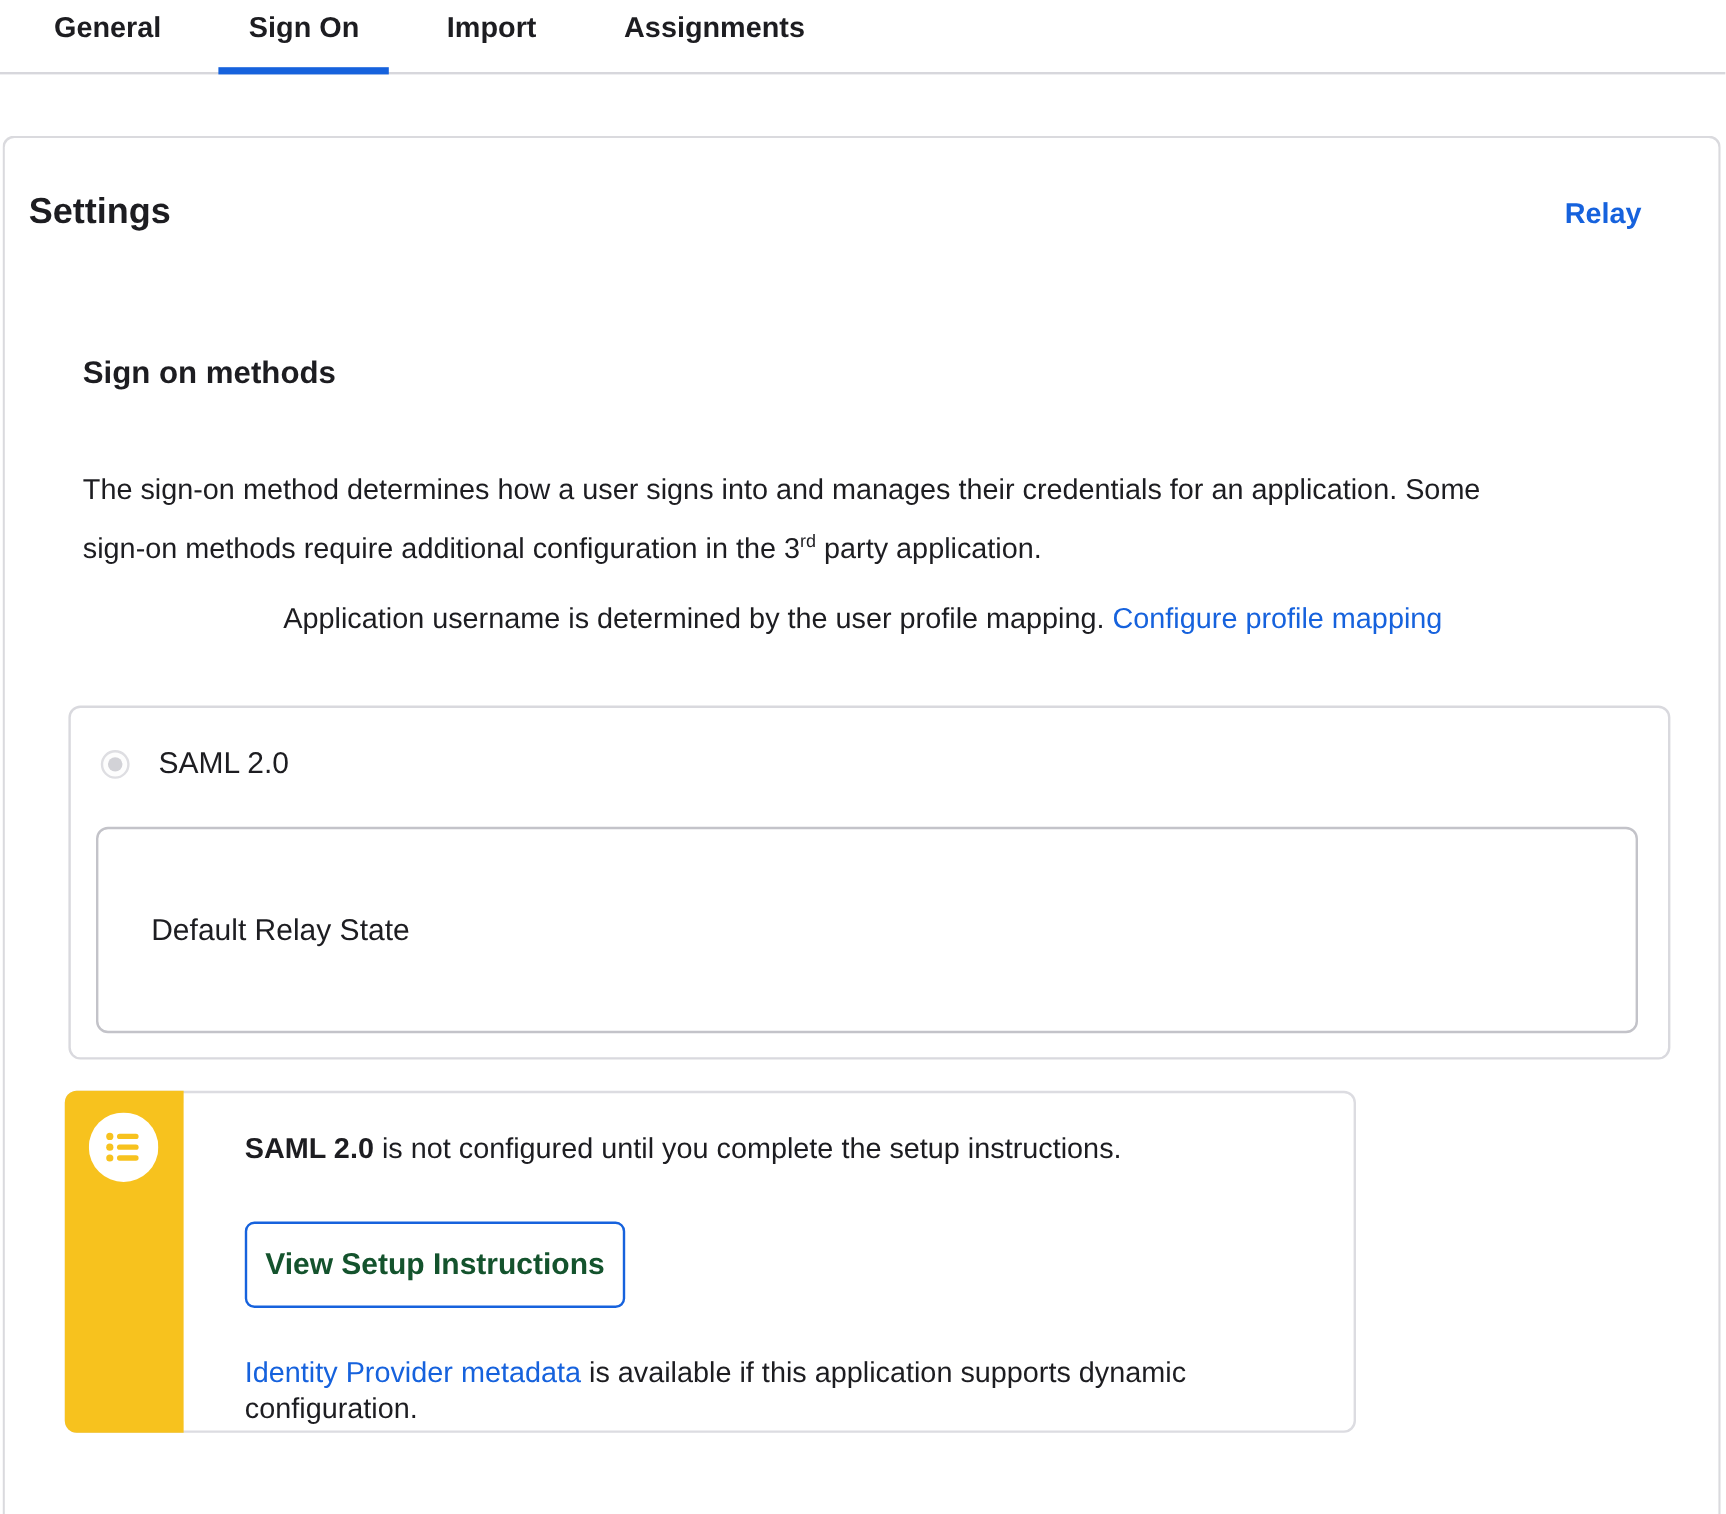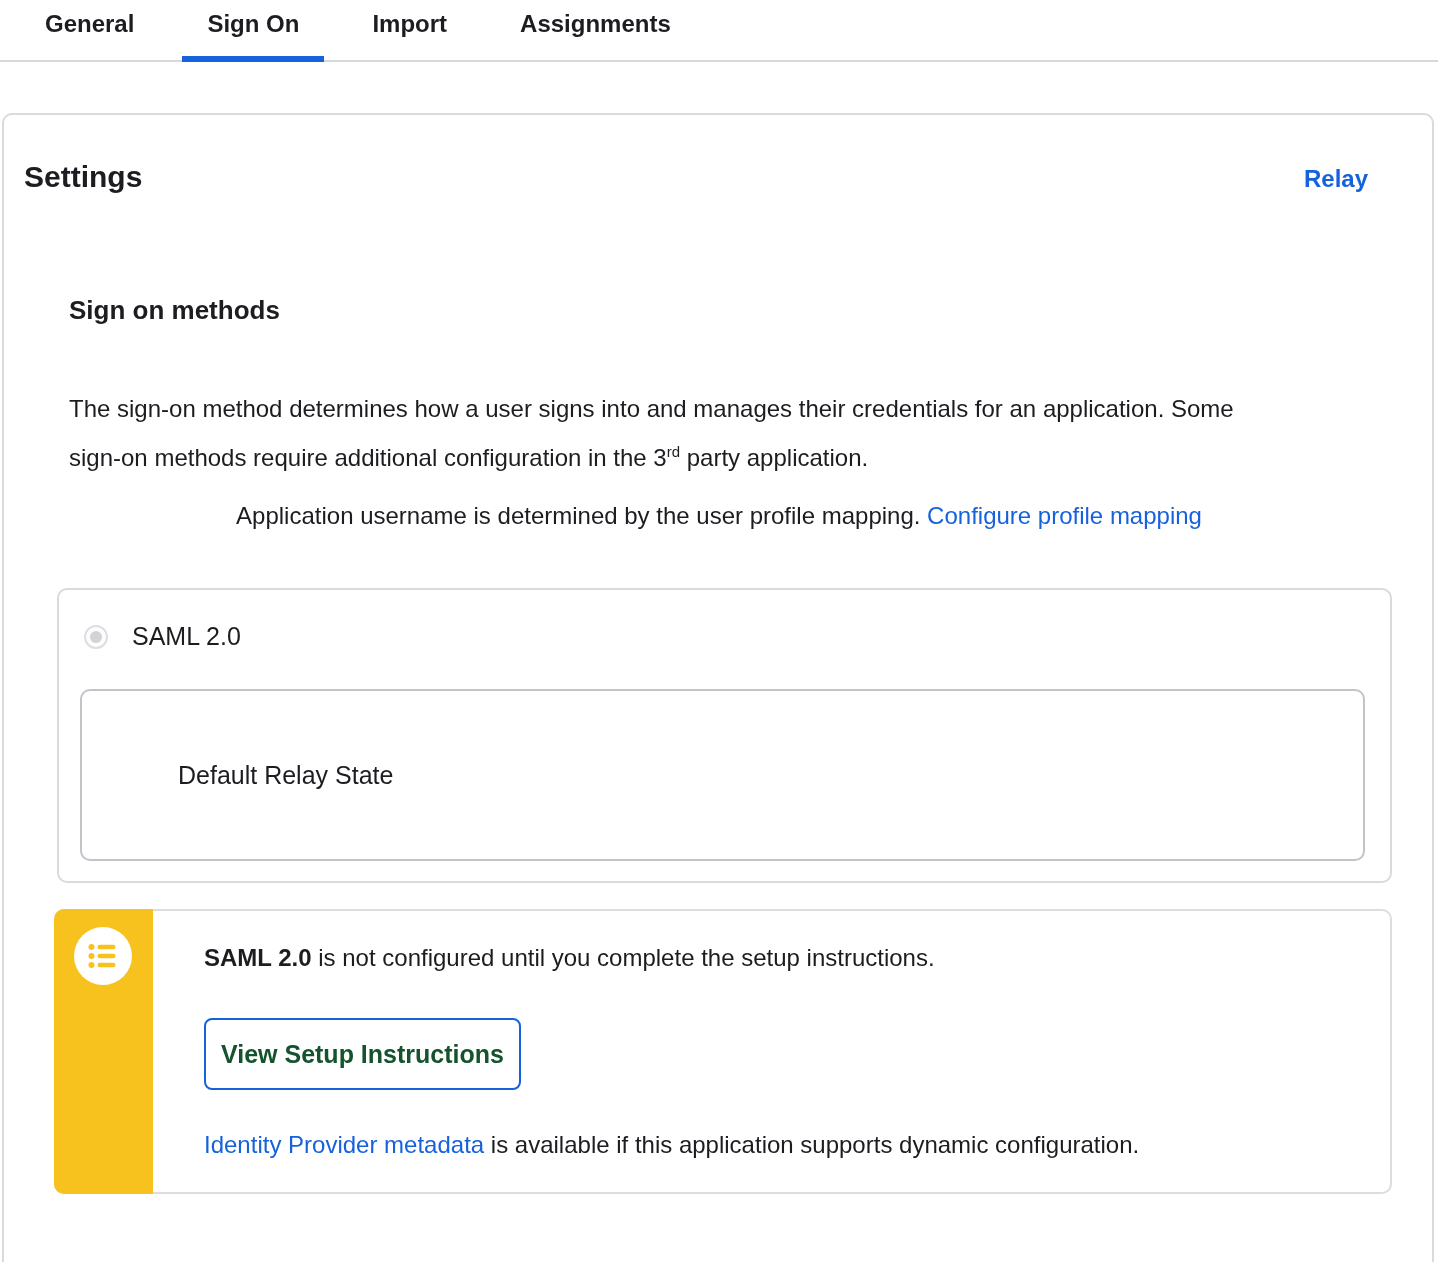--- a/index.html
+++ b/index.html
@@ -134,29 +134,29 @@
     font-size: 25px;
     color: #1d1d21;
   }
   .relay-box {
     margin: 38px 25px 0 21px;
     height: 172px;
     border: 2px solid #c3c3c9;
     border-radius: 10px;
     display: flex;
     align-items: center;
-    padding-left: 96px;
+    padding-left: 44px;
     font-size: 25px;
   }
 
   
   .callout {
     position: relative;
     margin: 26px 0 0 50px;
-    width: 1338px;
+    width: 1076px;
     height: 285px;
     border: 2px solid #dcdce1;
     border-radius: 10px;
     background: #fff;
   }
   .callout-strip {
     position: absolute;
     left: -2px; top: -2px; bottom: -2px;
     width: 99px;
     background: #f7c21e;

